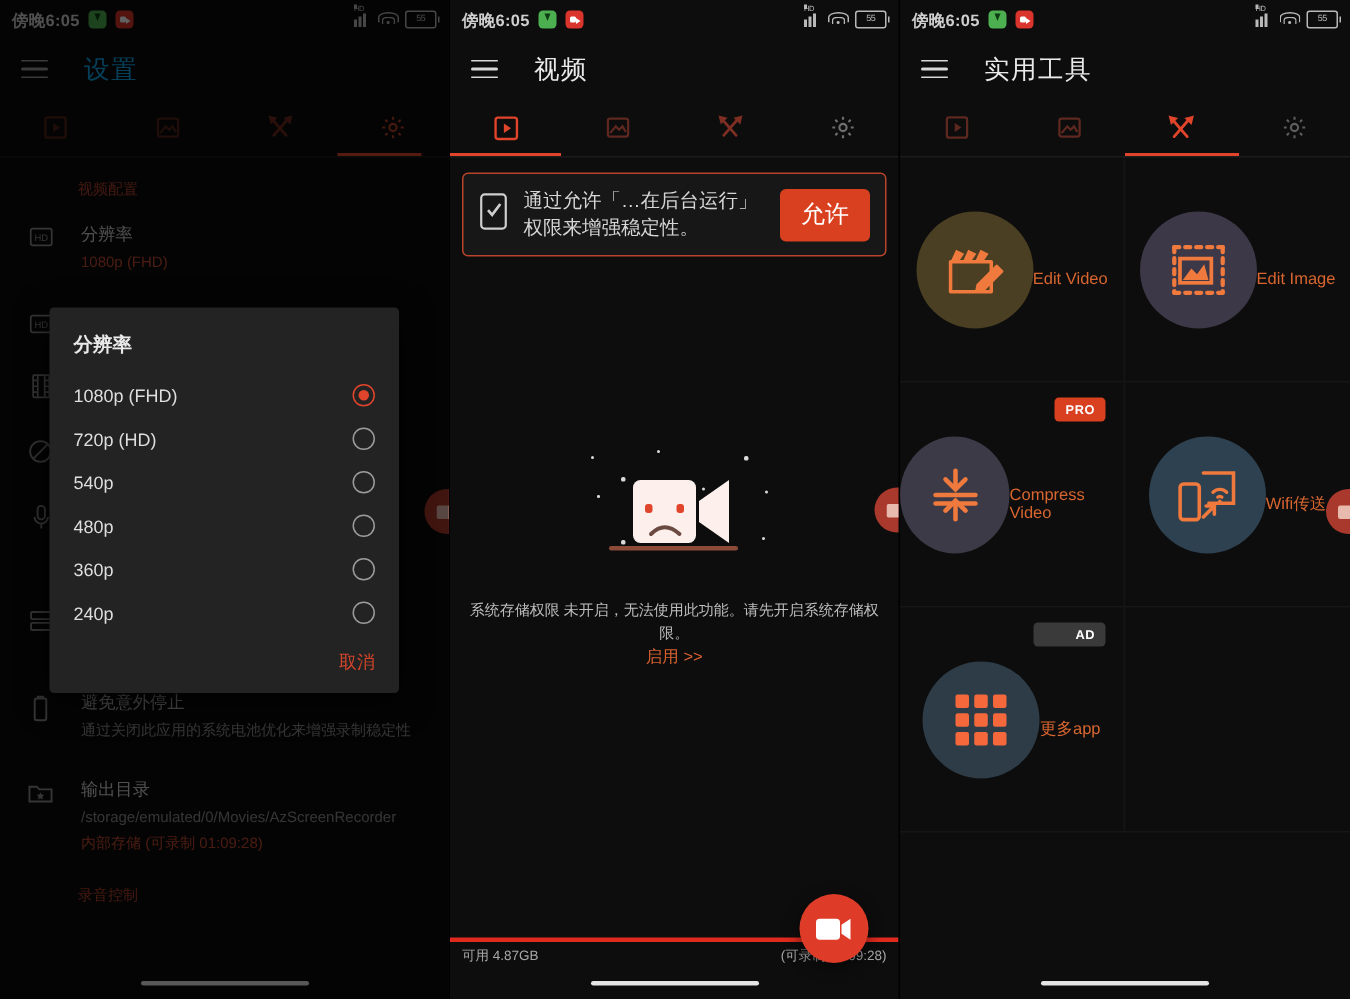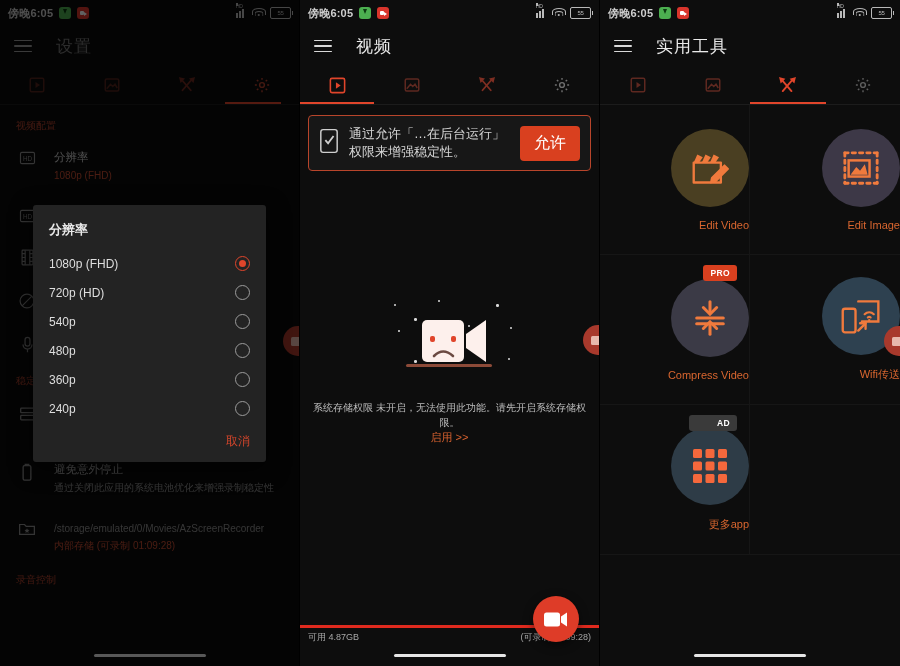--- a/index.html
+++ b/index.html
@@ -39,36 +39,36 @@
   .batt{width:19px;height:10px;border:1.2px solid #b9b9b9;border-radius:2px;position:relative;
         display:flex;align-items:center;justify-content:center;}
   .batt::after{content:"";position:absolute;right:-3px;top:3px;width:1.5px;height:4px;background:#b9b9b9;}
   .batt b{font-size:6px;color:#b9b9b9;font-weight:normal;letter-spacing:-.3px;}
 
   
   .appbar{height:40px;display:flex;align-items:center;padding:0 14px;box-sizing:border-box;}
   .hamburger{width:18px;display:flex;flex-direction:column;gap:4px;cursor:pointer;}
   .hamburger i{display:block;height:1.6px;background:#9a9a9a;border-radius:1px;}
   .panel.lit .hamburger i{background:#d8d8d8;}
-  .apptitle{margin-left:24px;font-size:17px;color:#737373;letter-spacing:1px;}
+  .apptitle{margin-left:24px;font-size:17px;color:#0ea5e9;letter-spacing:1px;}
   .panel.lit .apptitle{color:#eaeaea;}
 
   
   .tabbar{height:38px;display:flex;position:relative;}
   .tab{flex:1;display:flex;align-items:center;justify-content:center;cursor:pointer;}
   .tab svg{display:block;}
   .tabline{position:absolute;bottom:0;height:2px;background:#e0452b;}
   .tabsep{height:1px;background:#1c1c1c;}
 
   
   .dim{position:absolute;inset:0;background:rgba(0,0,0,.62);z-index:20;pointer-events:none;}
 
   
   .setlist{position:relative;z-index:1;padding-top:6px;}
-  .section-label{color:#b0412c;font-size:10px;padding:8px 16px 4px 16px;}
+  .section-label{color:#b0412c;font-size:10px;padding:8px 16px 4px 16px;margin-left:36px;}
   .setrow{display:flex;padding:12px 16px;gap:16px;align-items:flex-start;}
   .setrow .ic{width:22px;flex:0 0 22px;display:flex;justify-content:center;padding-top:2px;}
   .setrow .txt{flex:1;min-width:0;}
   .set-title{font-size:11.5px;color:#cfcfcf;line-height:1.45;}
   .set-sub{font-size:10px;color:#c24a30;line-height:1.5;margin-top:2px;word-break:break-all;}
   .set-sub.grey{color:#8d8d8d;}
 
   
   .dialog{position:absolute;left:33px;top:205px;width:233px;background:#232323;
           border-radius:3px;z-index:30;box-shadow:0 6px 22px rgba(0,0,0,.7);padding:14px 0 6px 0;}
@@ -110,21 +110,21 @@
   .storage .bar{height:3px;background:#e02a1e;}
   .storage .row{display:flex;justify-content:space-between;padding:3px 8px 0 8px;
                 font-size:9px;color:#a8a8a8;}
   .navbar{position:absolute;left:0;right:0;bottom:0;height:22px;display:flex;
           align-items:center;justify-content:center;z-index:13;}
   .navbar i{display:block;width:112px;height:3px;background:#e6e6e6;border-radius:2px;}
 
   
   .grid{display:flex;flex-wrap:wrap;position:relative;z-index:1;}
   .cell{width:150px;height:150px;box-sizing:border-box;border-right:1px solid #161616;
-        border-bottom:1px solid #161616;display:flex;flex-direction:column;align-items:flex-end;
+        border-bottom:1px solid #161616;display:flex;flex-direction:row;align-items:center;
         justify-content:center;position:relative;cursor:pointer;}
   .cell:nth-child(2n){border-right:none;}
   .cell.empty-cell{cursor:default;}
   .circ{width:78px;height:78px;border-radius:50%;display:flex;align-items:center;justify-content:center;}
   .cell-label{margin-top:12px;font-size:11px;color:#d9662f;}
   .tagbadge{position:absolute;top:10px;right:12px;font-size:8.5px;color:#fff;padding:3px 7px;
             border-radius:3px;font-weight:bold;letter-spacing:.4px;}
   .tagbadge.pro{background:#d9401f;}
   .tagbadge.ad{background:#3a3a3a;padding-left:28px;}
 </style>
@@ -284,20 +284,21 @@
       </div>
 
       <div class="setrow">
         <span class="ic">
           <svg width="18" height="16" viewBox="0 0 22 18" fill="none" stroke="#8c8c8c" stroke-width="1.5">
               <path d="M2 15.5V3.5h6l2 2.2h10v9.8z"></path>
               <polygon points="11,8 11.9,9.9 14,10.2 12.5,11.7 12.9,13.8 11,12.8 9.1,13.8 9.5,11.7 8,10.2 10.1,9.9" fill="#8c8c8c" stroke="none"></polygon>
             </svg>
         </span>
         <span class="txt">
+          <div class="set-title">输出目录</div>
           <div class="set-sub grey">/storage/emulated/0/Movies/AzScreenRecorder</div>
           <div class="set-sub">内部存储 (可录制 01:09:28)</div>
         </span>
       </div>
 
       <div class="section-label">录音控制</div>
     </div>
 
     <div class="dim"></div>
 

